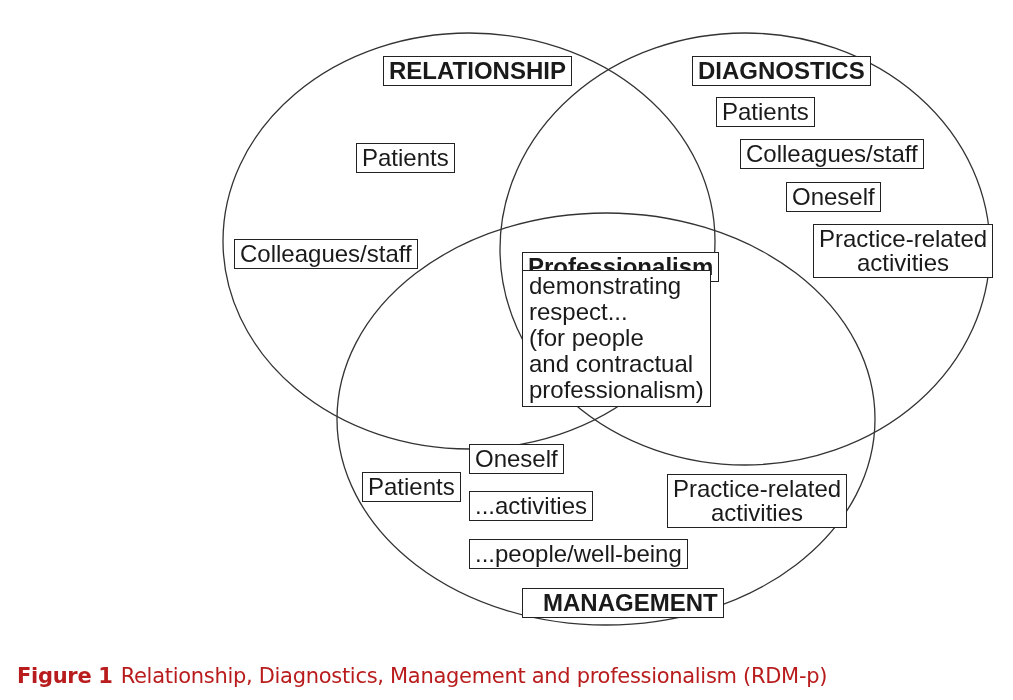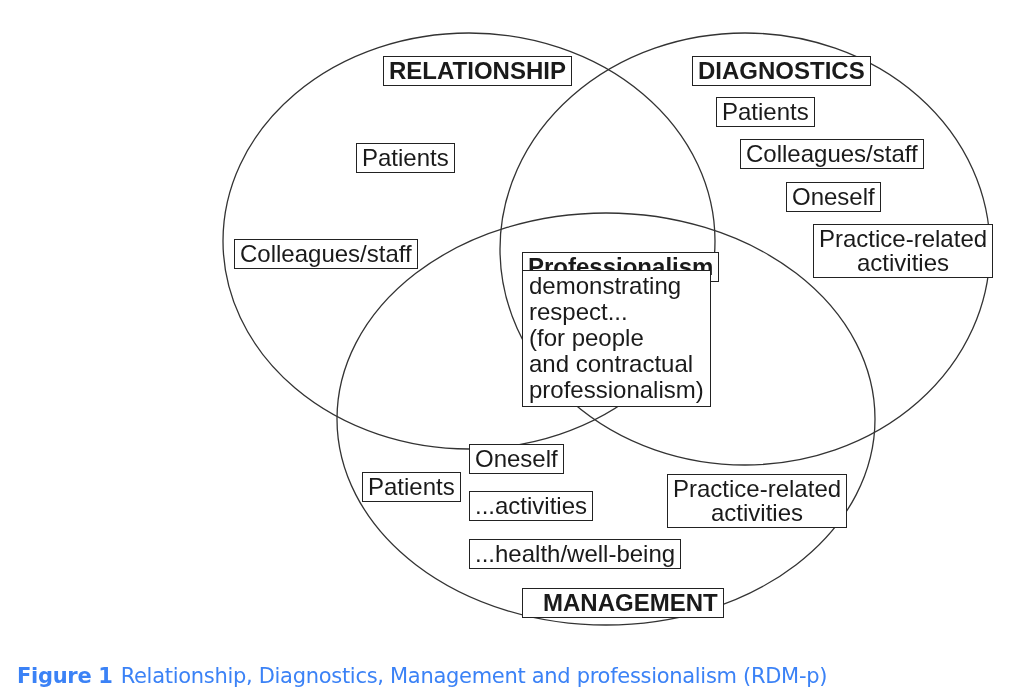--- a/index.html
+++ b/index.html
@@ -6,21 +6,21 @@
     body { width: 1013px; height: 700px; position: relative; overflow: hidden;
            font-family: "Liberation Sans", sans-serif; color: #1a1a1a; }
     svg.venn { position: absolute; left: 0; top: 0; }
     .box { position: absolute; border: 1.3px solid #222; background: #fff;
            font-size: 24px; line-height: 24px; padding: 2px 5px; white-space: nowrap;
            box-sizing: border-box; }
     .box.bold { font-weight: bold; }
     .box.center { text-align: center; }
     .box.multi { white-space: pre-line; }
     .caption { position: absolute; left: 17px; top: 664px; font-size: 21px;
-               font-family: "DejaVu Sans", sans-serif; color: #3b82f6; white-space: nowrap; letter-spacing: -0.3px; }
+               font-family: "DejaVu Sans", sans-serif; color: #b91c1c; white-space: nowrap; letter-spacing: -0.3px; }
     .caption b { font-weight: bold; margin-right: 8px; }
   </style>
 </head>
 <body>
 
 <svg class="venn" width="1013" height="700">
   <ellipse cx="469" cy="241" rx="246" ry="208" fill="none" stroke="#333333" stroke-width="1.3"></ellipse>
   <ellipse cx="745" cy="249" rx="245" ry="216" fill="none" stroke="#333333" stroke-width="1.3"></ellipse>
   <ellipse cx="606" cy="419" rx="269" ry="206" fill="none" stroke="#333333" stroke-width="1.3"></ellipse>
 </svg>
@@ -39,18 +39,18 @@
 <div class="box bold" style="left:522px;top:231px;margin-top:21px;">Professionalism</div>
 <div class="box multi" style="left:522px;top:270px;line-height:26px;padding:2px 6px 3px 6px;">demonstrating
 respect...
 (for people
 and contractual
 professionalism)</div>
 
 <div class="box" style="left:469px;top:444px;">Oneself</div>
 <div class="box" style="left:362px;top:472px;">Patients</div>
 <div class="box" style="left:469px;top:491px;">...activities</div>
-<div class="box" style="left:469px;top:539px;">...health/well-being</div>
+<div class="box" style="left:469px;top:539px;">...people/well-being</div>
 <div class="box center multi" style="left:667px;top:474px;">Practice-related
 activities</div>
 <div class="box bold" style="left:522px;top:588px;padding-left:20px;">MANAGEMENT</div>
 
 <div class="caption"><b>Figure 1</b><span>Relationship, Diagnostics, Management and professionalism (RDM-p)</span></div>
 
 </body></html>

